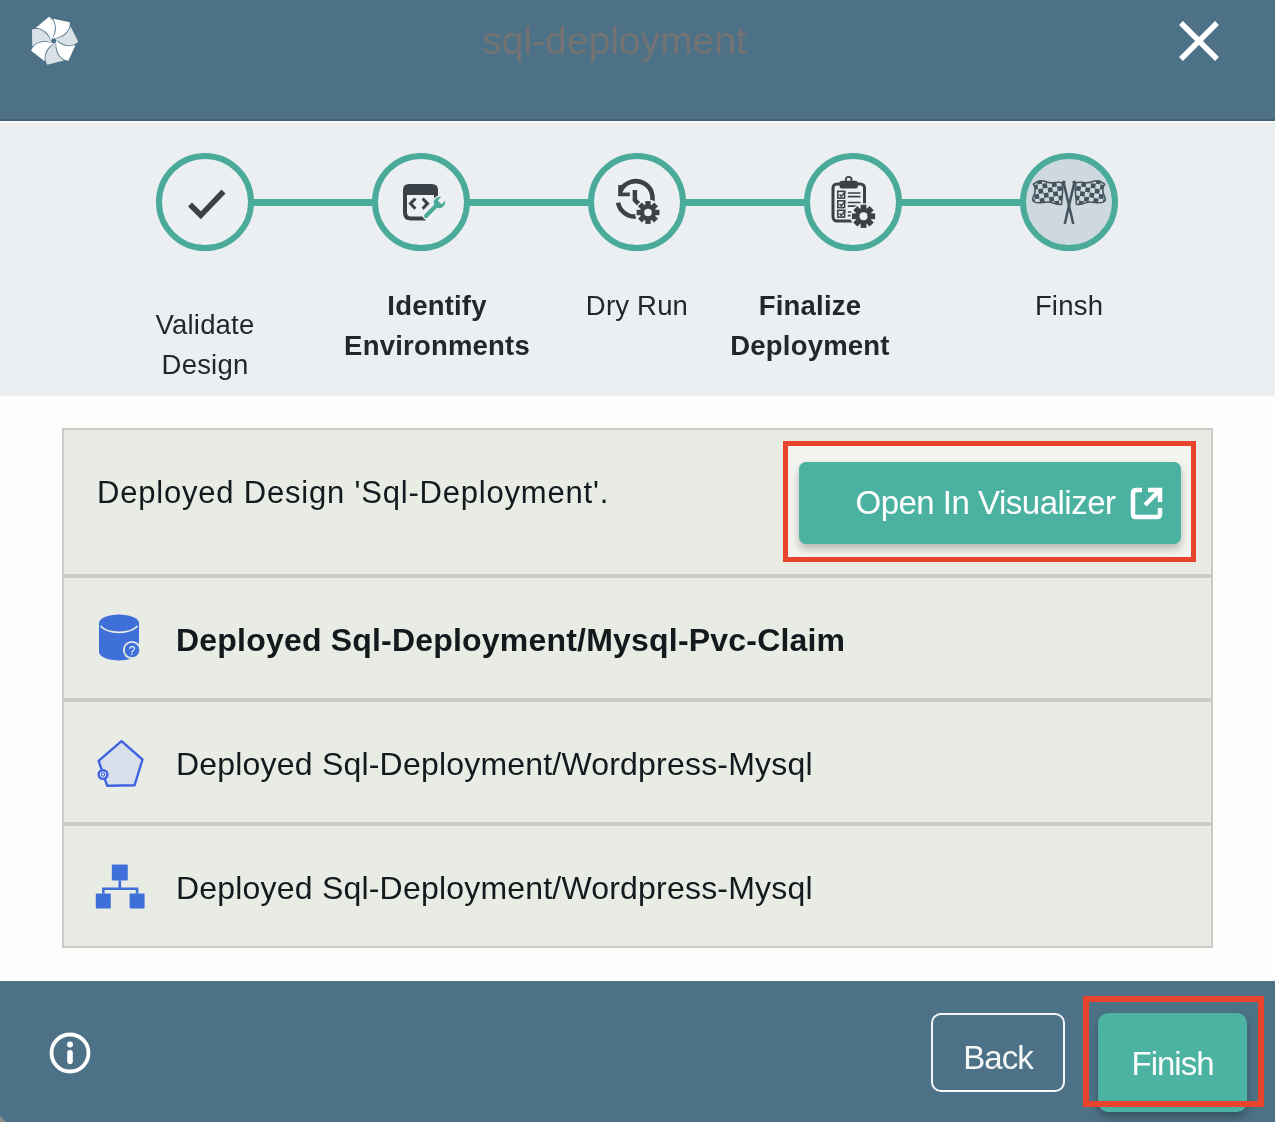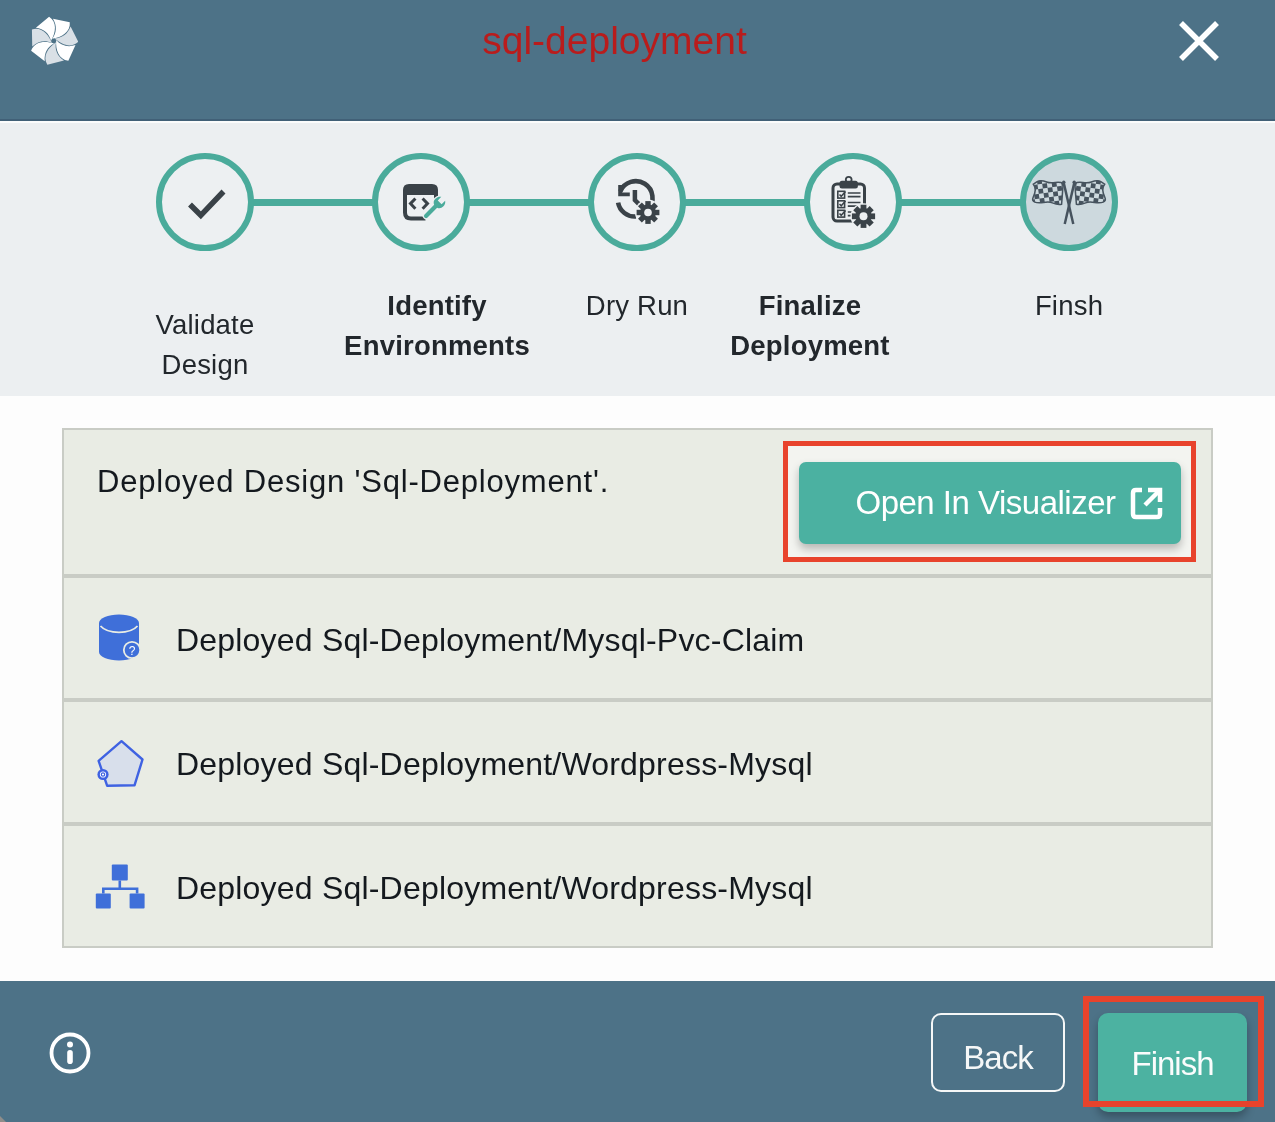--- a/index.html
+++ b/index.html
@@ -1,21 +1,21 @@
 <!DOCTYPE html>
 <html><head>
 <meta charset="utf-8">
 <style>
   * { margin:0; padding:0; box-sizing:border-box; }
   html,body { width:1275px; height:1122px; overflow:hidden; background:#fdfdfd;
     font-family:"Liberation Sans", sans-serif; }
   .abs { position:absolute; }
   
   #header { left:0; top:0; width:1275px; height:121px; background:#4d7287; border-bottom:2px solid #416077; }
-  #title { left:0; top:19px; width:1229px; text-align:center; color:#b91c1c;
+  #title { left:0; top:19px; width:1229px; text-align:center; color:#737373;
     font-size:39px; letter-spacing:0px; }
   
   #stepper { left:0; top:122.5px; width:1275px; height:273.5px; background:#eceff1; }
   #hdrwhite { left:0; top:121px; width:1275px; height:1.5px; background:#fbfcfc; }
   #connector { left:205px; top:199px; width:864px; height:7px; background:#4aab9b; }
   .circ { width:98px; height:98px; border-radius:50%; border:6px solid #4aab9b;
     background:#edf0f2; top:153px; display:flex; align-items:center; justify-content:center; }
   .lbl { top:286px; width:260px; text-align:center; font-size:27.5px; line-height:39.5px;
     color:#22272c; letter-spacing:0.2px; }
   
@@ -151,36 +151,36 @@
   </svg>
 </div>
 
 <div class="lbl abs" style="left:75px;margin-top:19px;">Validate<br>Design</div>
 <div class="lbl abs" style="left:307px;font-weight:bold;">Identify<br>Environments</div>
 <div class="lbl abs" style="left:507px;">Dry Run</div>
 <div class="lbl abs" style="left:680px;font-weight:bold;">Finalize<br>Deployment</div>
 <div class="lbl abs" style="left:939px;">Finsh</div>
 
 <div class="row abs" style="top:428px; height:148px;"></div>
-<div class="abs rowtext" style="left:97px; top:464px; font-size:31px; letter-spacing:0.8px;">Deployed Design 'Sql-Deployment'.</div>
+<div class="abs rowtext" style="left:97px; top:475px; font-size:31px; letter-spacing:0.8px;">Deployed Design 'Sql-Deployment'.</div>
 <div class="redbox abs" style="left:783px; top:441px; width:413px; height:121px;"></div>
 <div class="abs" id="openbtn" style="left:799px; top:462px; width:382px; height:82px; background:#4bb1a1; border-radius:7px; box-shadow:0 5px 9px rgba(0,0,0,0.25); display:flex; align-items:center; justify-content:center; gap:14px;padding-left:39px;">
   <span style="color:#ffffff; font-size:33px; letter-spacing:-0.5px;">Open In Visualizer</span>
   <svg width="34" height="34" viewBox="0 0 34 34">
     <path d="M12 4 H6 Q3 4 3 7 V28 Q3 31 6 31 H27 Q30 31 30 28 V22" fill="none" stroke="#fff" stroke-width="4.5"></path>
     <path d="M18 4 H30 V16" fill="none" stroke="#fff" stroke-width="4.5"></path>
     <path d="M29 5 L15 19" stroke="#fff" stroke-width="4.5"></path>
   </svg>
 </div>
 
 <div class="row abs" style="top:576px; height:124px;"></div>
 <div class="row abs" style="top:700px; height:124px;"></div>
 <div class="row abs" style="top:824px; height:124px;"></div>
 
-<div class="abs rowtext" style="left:176px; top:622px;">Deployed Sql-Deployment/Mysql-Pvc-Claim</div>
+<div class="abs rowtext" style="left:176px; top:622px;font-weight:bold;">Deployed Sql-Deployment/Mysql-Pvc-Claim</div>
 <div class="abs rowtext" style="left:176px; top:746px;">Deployed Sql-Deployment/Wordpress-Mysql</div>
 <div class="abs rowtext" style="left:176px; top:870px;">Deployed Sql-Deployment/Wordpress-Mysql</div>
 
 <svg class="abs" style="left:98px; top:614px;" width="44" height="48" viewBox="0 0 44 48" id="icon-db">
   <path d="M1 9 C1 4.3 10 0.5 21 0.5 C32 0.5 41 4.3 41 9 L41 38 C41 42.7 32 46.5 21 46.5 C10 46.5 1 42.7 1 38 Z" fill="#3f6fd9"></path>
   <path d="M2.5 13.5 C6 17.5 13 19.8 21 19.8 C29 19.8 36 17.5 39.5 13.5" fill="none" stroke="#e9ece4" stroke-width="1.8" transform="translate(0,-1.5)"></path>
   <circle cx="34" cy="36" r="8.2" fill="#3f6fd9" stroke="#e9ece4" stroke-width="1.8"></circle>
   <text x="34" y="40.5" font-size="12" fill="#ffffff" text-anchor="middle" font-family="Liberation Sans">?</text>
 </svg>
 <svg class="abs" style="left:96px; top:738px;" width="50" height="50" viewBox="0 0 50 50" id="icon-pent">

